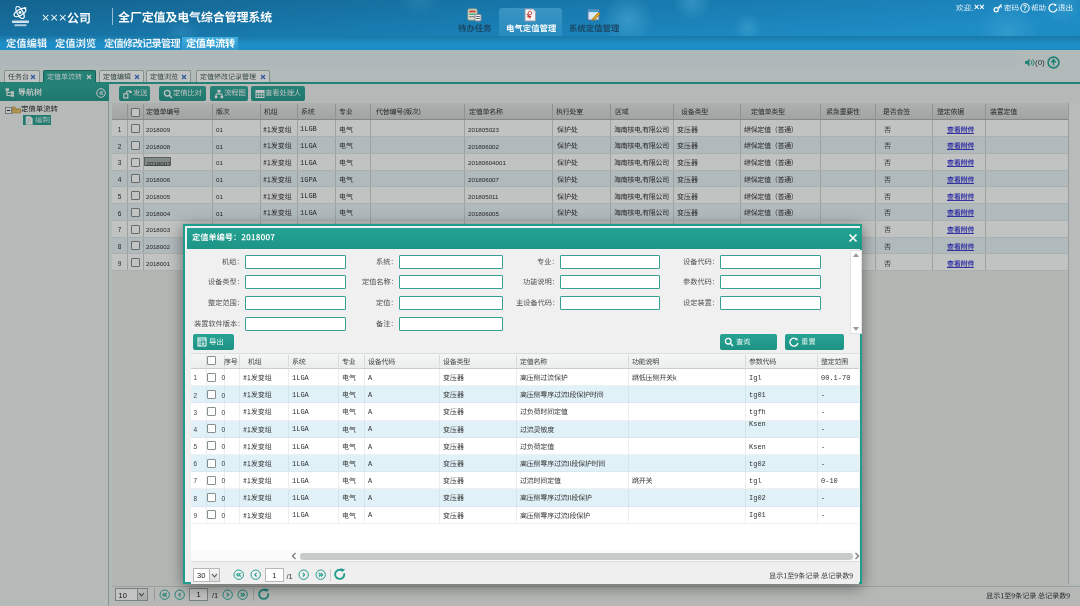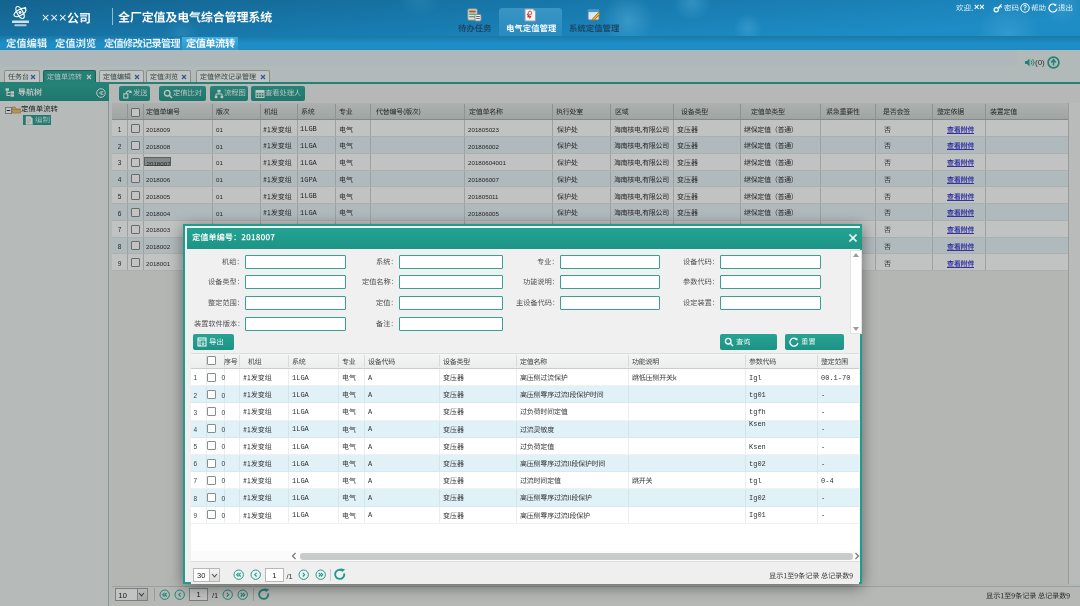--- a/index.html
+++ b/index.html
@@ -2577,21 +2577,21 @@
     <div class="a" style="left:447px;top:251.14px">
       <svg class="z" width="20.4" height="7" viewBox="0 0 291 100" fill="#333">
         <g transform="translate(0,88) scale(1,-1)">
           <use href="#r8DF3" x="0"></use>
           <use href="#r5F00" x="97"></use>
           <use href="#r5173" x="194"></use>
         </g>
       </svg>
     </div>
     <div class="a" style="left:564.0px;top:250.9px;font:7px 'Liberation Mono',monospace;color:#333;line-height:9px;">tgl</div>
-    <div class="a" style="left:636.0px;top:250.9px;font:7px 'Liberation Mono',monospace;color:#333;line-height:9px;">0-4</div>
+    <div class="a" style="left:636.0px;top:250.9px;font:7px 'Liberation Mono',monospace;color:#333;line-height:9px;">0-10</div>
     <div class="a" style="left:6px;top:263.33px;width:668px;height:17.19px;background:#e0f1f8;border-bottom:1px solid #d9e8ef;"></div>
     <div class="a" style="left:21px;top:263.33px;width:1px;height:16.19px;background:#d3e5ec;"></div>
     <div class="a" style="left:39px;top:263.33px;width:1px;height:16.19px;background:#d3e5ec;"></div>
     <div class="a" style="left:54px;top:263.33px;width:1px;height:16.19px;background:#d3e5ec;"></div>
     <div class="a" style="left:103px;top:263.33px;width:1px;height:16.19px;background:#d3e5ec;"></div>
     <div class="a" style="left:153px;top:263.33px;width:1px;height:16.19px;background:#d3e5ec;"></div>
     <div class="a" style="left:179px;top:263.33px;width:1px;height:16.19px;background:#d3e5ec;"></div>
     <div class="a" style="left:254px;top:263.33px;width:1px;height:16.19px;background:#d3e5ec;"></div>
     <div class="a" style="left:331px;top:263.33px;width:1px;height:16.19px;background:#d3e5ec;"></div>
     <div class="a" style="left:443px;top:263.33px;width:1px;height:16.19px;background:#d3e5ec;"></div>

